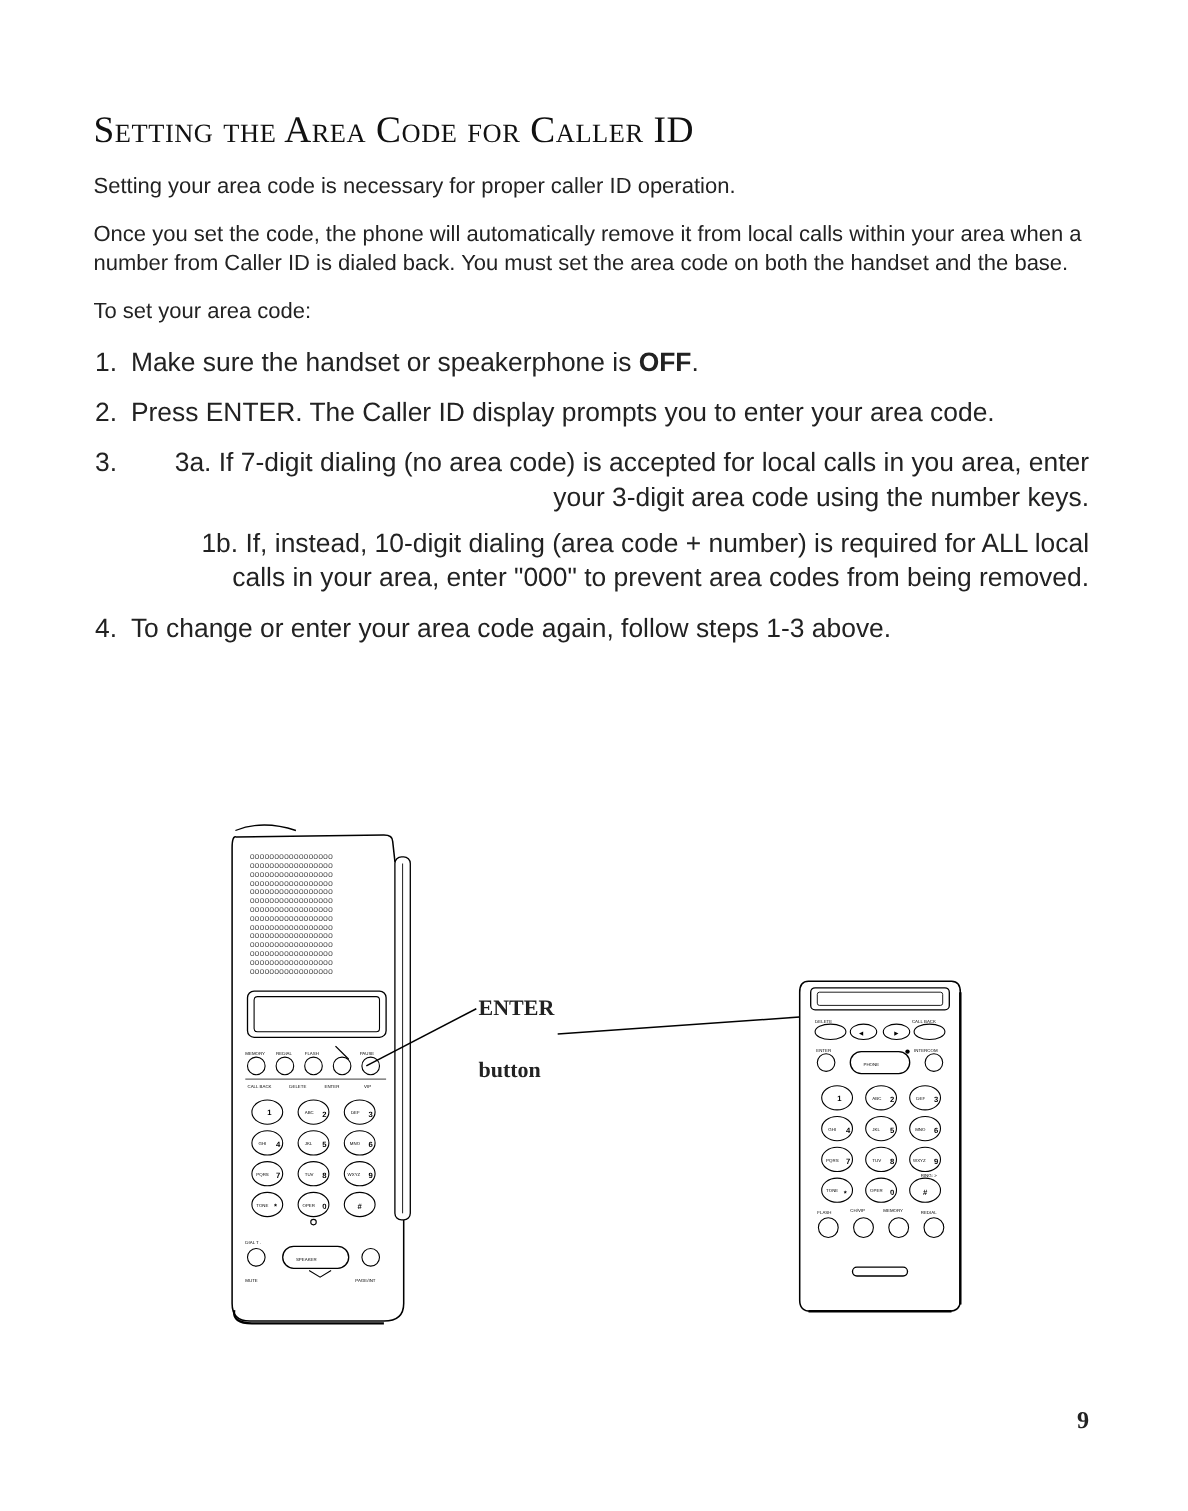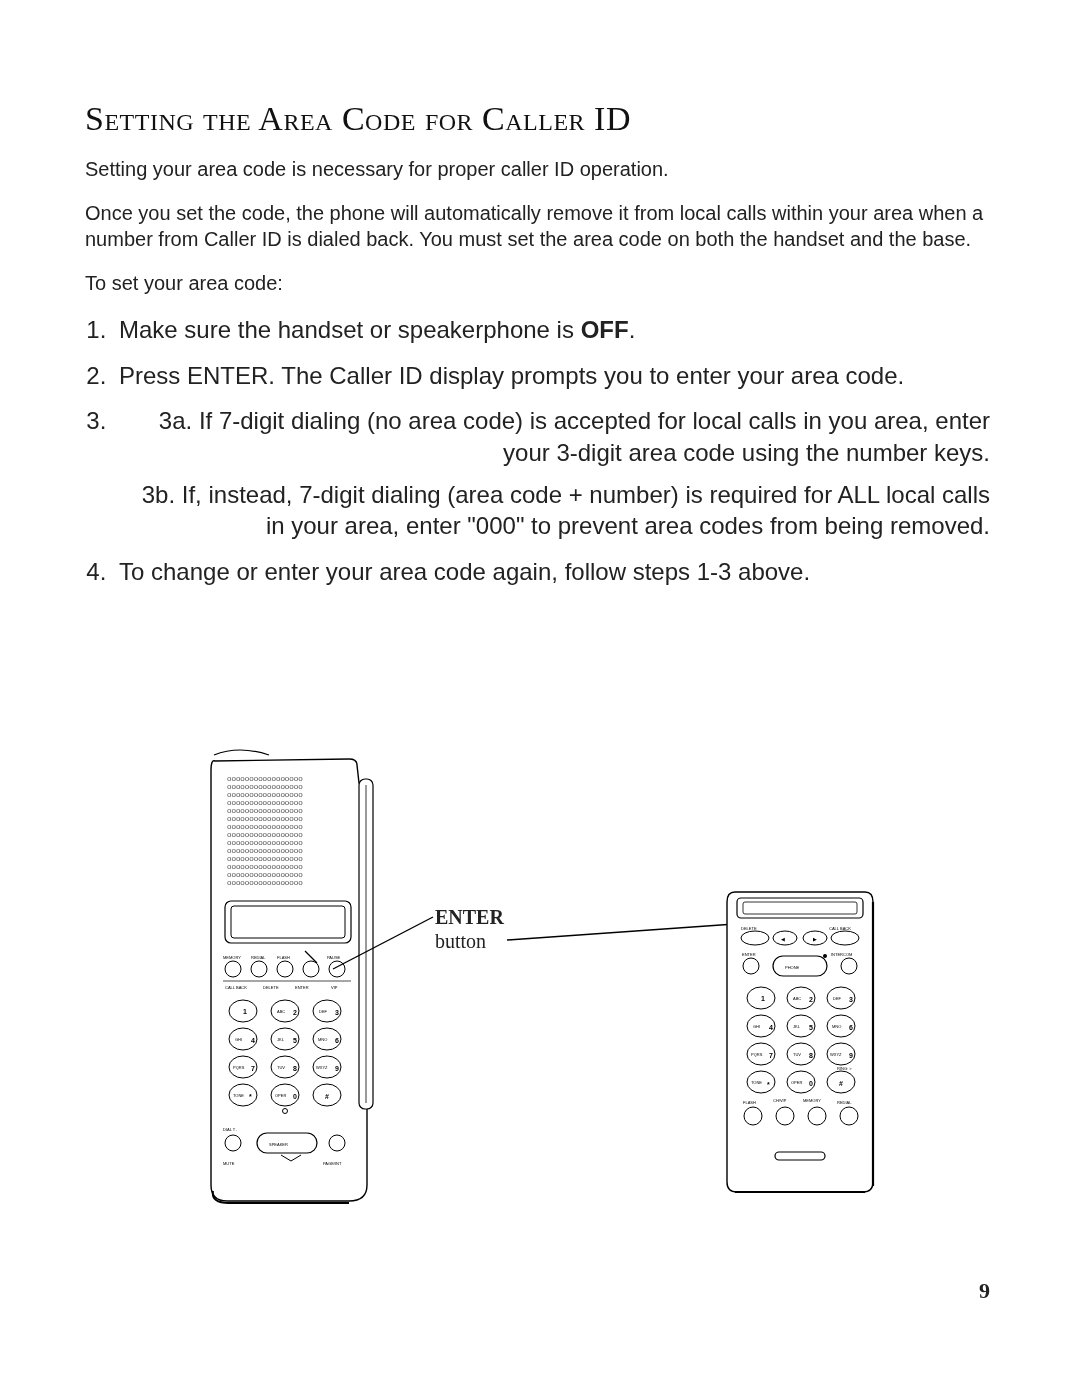--- a/index.html
+++ b/index.html
@@ -75,21 +75,21 @@
   .remote svg { width: 100%; height: 100%; }
   .enter-label {
     position: absolute;
     left: 350px;
     top: 160px;
     font-family: "Times New Roman", Times, serif;
     font-size: 20px;
     line-height: 1.2;
   }
   .enter-label .l1 { font-weight: bold; }
-  .enter-label .l2 { font-weight: normal; }
+  .enter-label .l2 { font-weight: bold; margin-top: 32px; }
   .leader-lines {
     position: absolute;
     left: 0; top: 0; width: 905px; height: 540px;
     pointer-events: none;
   }
   .pagenum {
     position: absolute;
     right: 90px;
     bottom: 70px;
     font-family: "Times New Roman", Times, serif;
@@ -115,21 +115,21 @@
   <p class="body">Once you set the code, the phone will automatically remove it from local calls within your area when a number from Caller ID is dialed back. You must set the area code on both the handset and the base.</p>
   <p class="body">To set your area code:</p>
 
   <ol class="steps">
     <li>
       <span>Make sure the handset or speakerphone is </span><span class="bold">OFF</span><span>.</span>
     </li>
     <li>Press ENTER. The Caller ID display prompts you to enter your area code.</li>
     <li>
       <div class="sub">3a. If 7-digit dialing (no area code) is accepted for local calls in you area, enter your 3-digit area code using the number keys.</div>
-      <div class="sub">3b.  If, instead, 7-digit dialing (area code + number) is required for ALL local calls in your area, enter "000" to prevent area codes from being removed.</div>
+      <div class="sub">1b.  If, instead, 10-digit dialing (area code + number) is required for ALL local calls in your area, enter "000" to prevent area codes from being removed.</div>
     </li>
     <li>To change or enter your area code again, follow steps 1-3 above.</li>
   </ol>
 </div>
 
 <div class="figure">
 
   <div class="phone-base">
     <svg viewBox="0 0 180 460" xmlns="http://www.w3.org/2000/svg">
 

